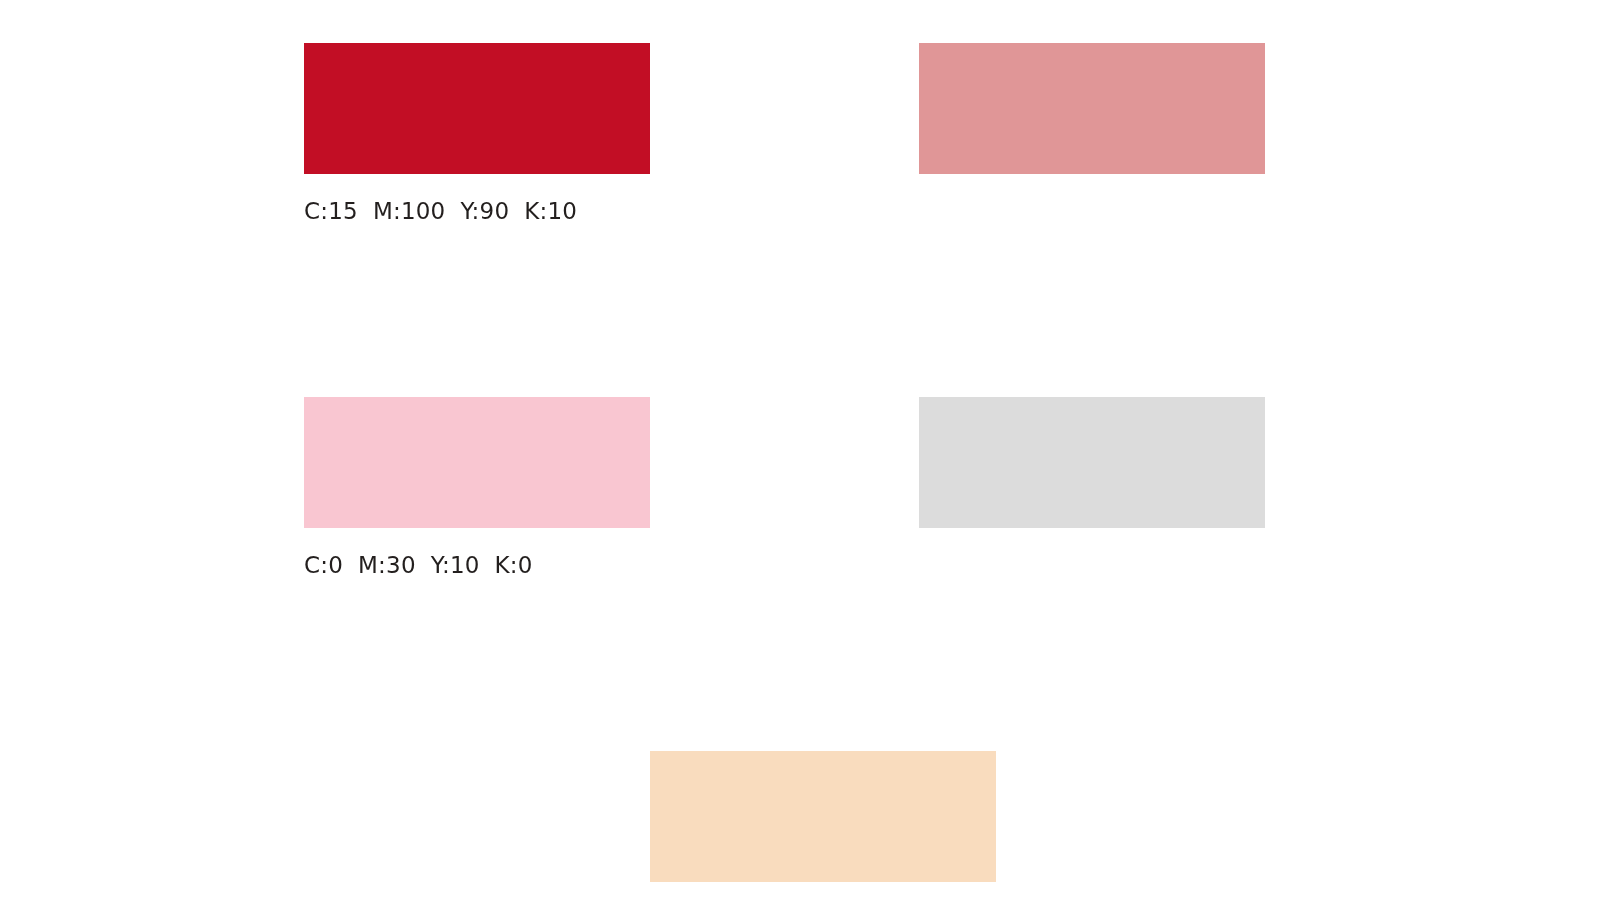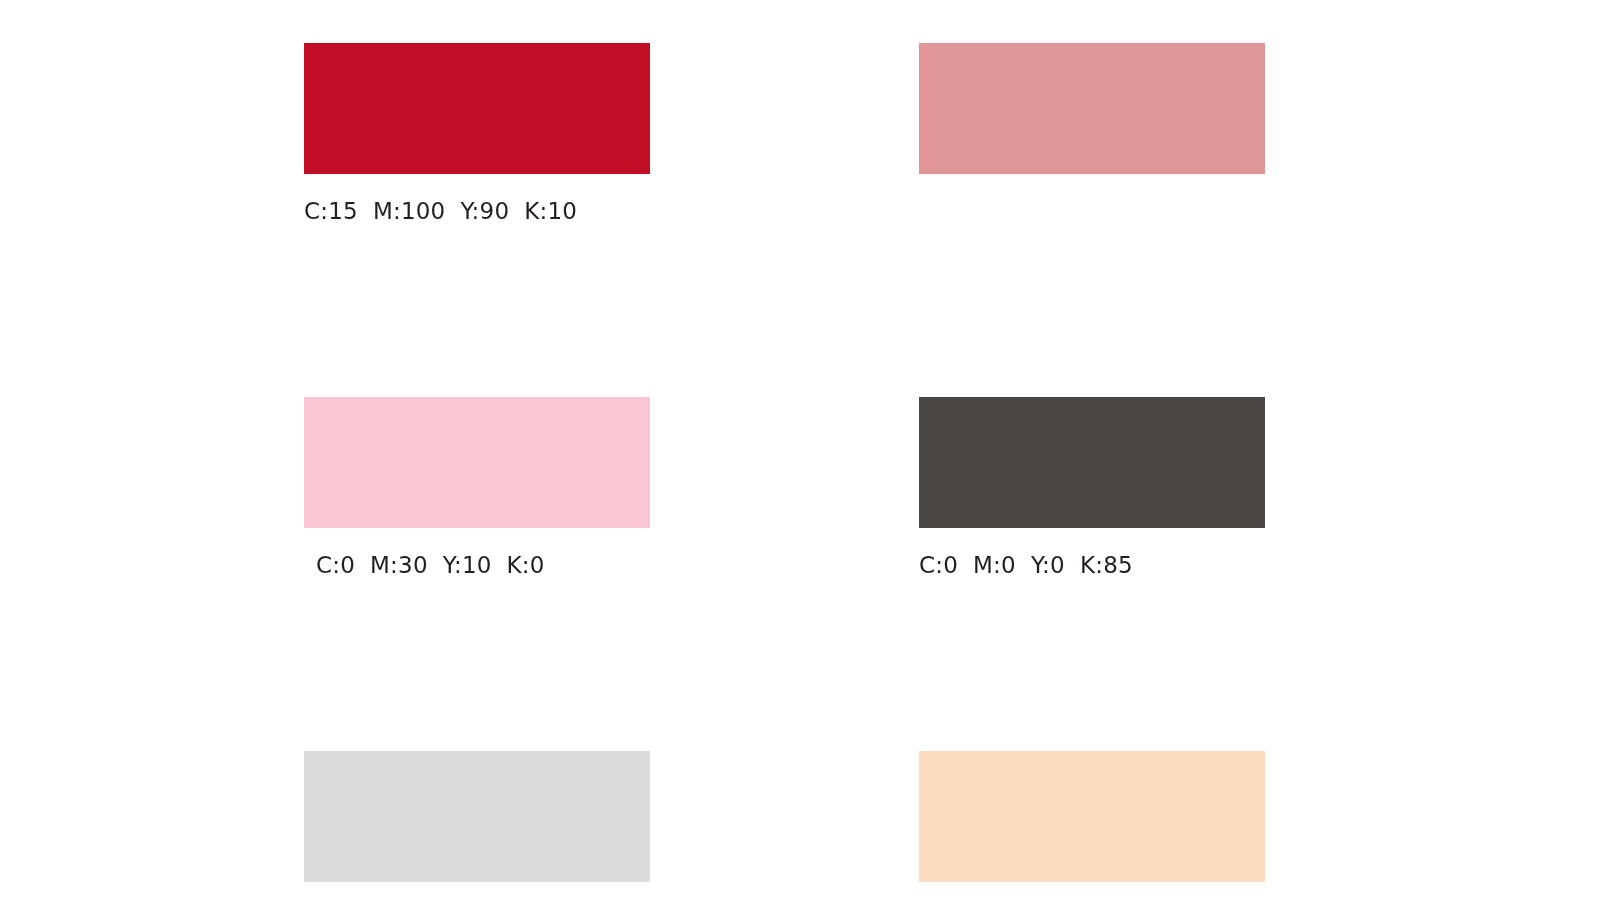--- a/index.html
+++ b/index.html
@@ -72,27 +72,23 @@
       <div class="swatch-chip" style="background-color: rgb(194, 14, 37);"></div>
       <div class="swatch-label" style="color: rgb(35, 31, 30);">C:15  M:100  Y:90  K:10</div>
     </div>
     <div class="swatch-cell gutter-cell"></div>
     <div class="swatch-cell">
       <div class="swatch-chip" style="background-color: rgb(224, 150, 151);"></div>
     </div>
 
     <div class="swatch-cell">
       <div class="swatch-chip" style="background-color: rgb(249, 198, 209);"></div>
-      <div class="swatch-label" style="color: rgb(35, 31, 30); margin-left: 12px;">C:0  M:30  Y:10  K:0</div>
+      <div class="swatch-label" style="color: rgb(35, 31, 30);">C:0  M:30  Y:10  K:0</div>
     </div>
     <div class="swatch-cell gutter-cell"></div>
-    <div class="swatch-cell">
-      <div class="swatch-chip" style="background-color: rgb(74, 70, 67);"></div>
-      <div class="swatch-label" style="color: rgb(35, 31, 30);">C:0  M:0  Y:0  K:85</div>
-    </div>
 
     <div class="swatch-cell">
       <div class="swatch-chip" style="background-color: rgb(220, 220, 220);"></div>
 
     </div>
     <div class="swatch-cell gutter-cell"></div>
     <div class="swatch-cell">
       <div class="swatch-chip" style="background-color: rgb(249, 220, 190);"></div>
 
     </div>

